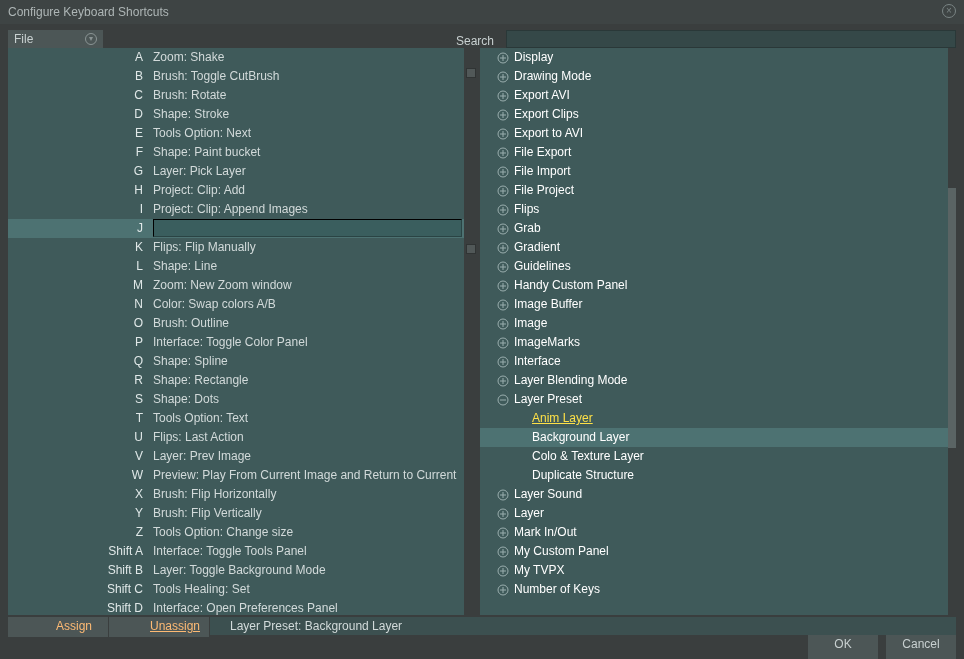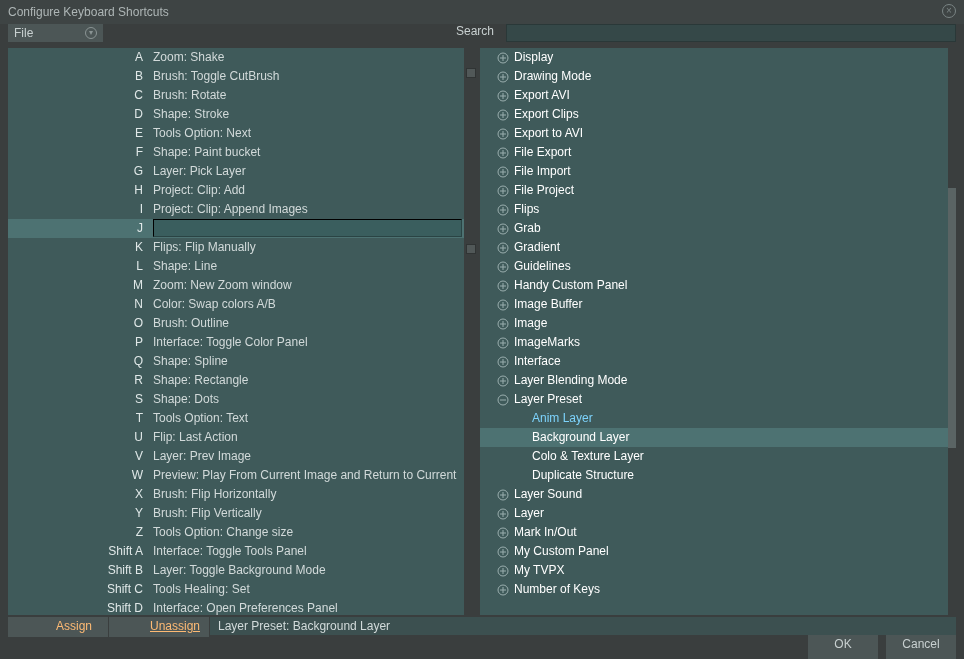--- a/index.html
+++ b/index.html
@@ -22,21 +22,21 @@
 .close-x {
   width: 14px; height: 14px; border-radius: 50%;
   border: 1px solid #7a8484;
   color: #7a8484;
   font-size: 10px; line-height: 12px; text-align: center;
   cursor: pointer;
   margin-top: 4px;
 }
 .topbar {
   height: 24px;
-  display: flex; align-items: flex-start;
+  display: flex; align-items: flex-end;
   padding: 0 8px;
   gap: 8px;
 }
 .file-btn {
   width: 95px; height: 18px; line-height: 18px;
   background: #4c5656;
   padding: 0 6px;
   color: #c8d0d0;
   display: flex; justify-content: space-between; align-items: center;
   cursor: pointer;
@@ -72,35 +72,35 @@
 .left-row { height: 19px; line-height: 19px; display: flex; }
 .left-row.sel { background: #4d7272; }
 .keycell { width: 145px; text-align: right; padding-right: 10px; color: #e0e8e8; }
 .lblcell { flex: 1; padding-left: 0px; white-space: nowrap; overflow: hidden; text-overflow: ellipsis; }
 .sel-input { flex: 1; margin-right:2px; background: #3a5e5e; border: 1px inset #2a4444; height: 18px;}
 .right-row { height: 19px; line-height: 19px; display: flex; align-items: center; padding-left: 16px; }
 .expand { width: 14px; height: 14px; margin-right: 4px;
   display:inline-flex; align-items:center; justify-content:center;}
 .expand svg { display:block; }
 .rlbl { color: #ffffff; }
-.rlbl.active { color: #7dd3fc; }
+.rlbl.active { color: #fde047; text-decoration: underline; }
 .child-row { padding-left: 52px; height: 19px; line-height:19px; }
 .child-row.sel { background: #4d7272; }
 .bottom-assign {
   position: absolute; left: 8px; right: 8px; bottom: 24px; height: 18px;
   display: flex; gap: 1px;
 }
 .btn-assign, .btn-unassign {
   width: 100px; height: 26px; line-height: 18px; text-align: center;
   background: #4c5656; color: #fdba74; cursor: pointer; padding-left: 32px;
 }
 .btn-unassign { text-decoration: underline; }
 .assign-field {
   flex: 1; height: 18px; line-height: 18px;
-  background: #3c5050; padding: 0 8px; color: #d2dada;
+  background: #3c5050; padding: 0 20px; color: #d2dada;
 }
 .footer {
   position: absolute; left: 0; right: 0; bottom: 0; height: 22px;
   display: flex; justify-content: flex-end; align-items: center;
   padding: 0 8px; gap: 8px;
   background: #3a3e3e;
 }
 .btn-ok, .btn-cancel {
   width: 70px; height: 26px; line-height: 18px; text-align: center;
   background: #4c5656; color: #c8d0d0; cursor: pointer;
@@ -202,21 +202,21 @@
         <div class="left-row">
           <div class="keycell">S</div>
           <div class="lblcell">Shape: Dots</div>
         </div>
         <div class="left-row">
           <div class="keycell">T</div>
           <div class="lblcell">Tools Option: Text</div>
         </div>
         <div class="left-row">
           <div class="keycell">U</div>
-          <div class="lblcell">Flip: Last Action</div>
+          <div class="lblcell">Flips: Last Action</div>
         </div>
         <div class="left-row">
           <div class="keycell">V</div>
           <div class="lblcell">Layer: Prev Image</div>
         </div>
         <div class="left-row">
           <div class="keycell">W</div>
           <div class="lblcell">Preview: Play From Current Image and Return to Current</div>
         </div>
         <div class="left-row">

